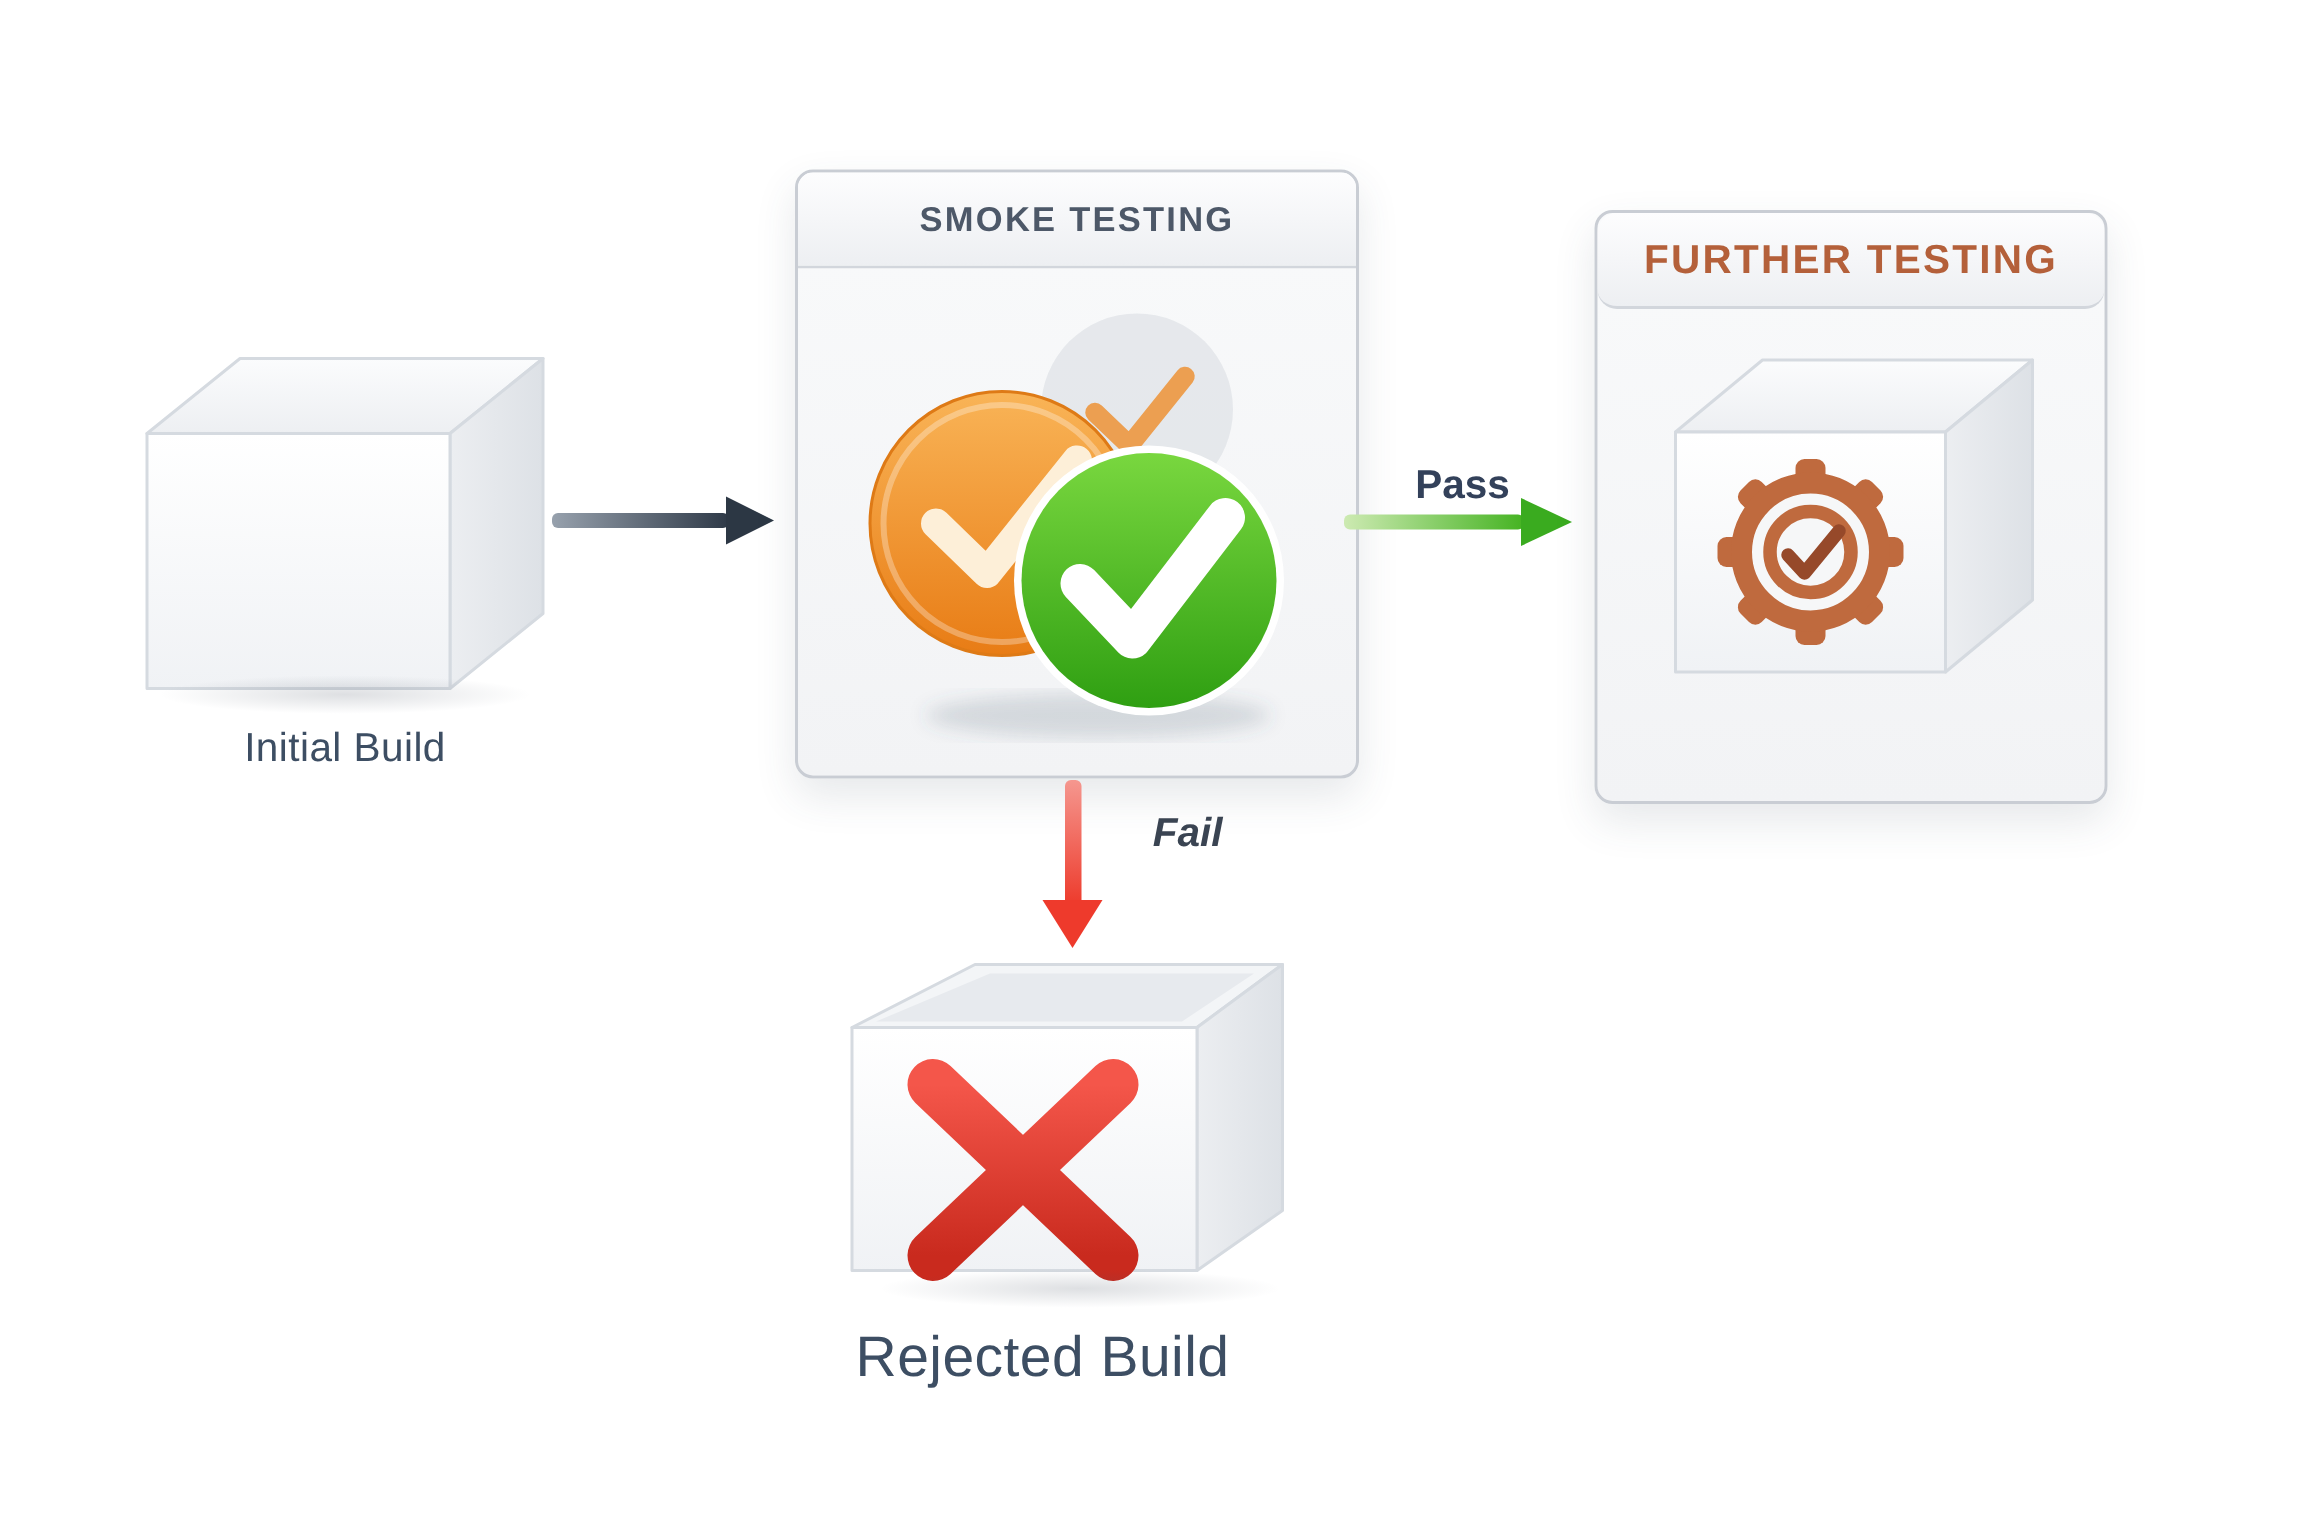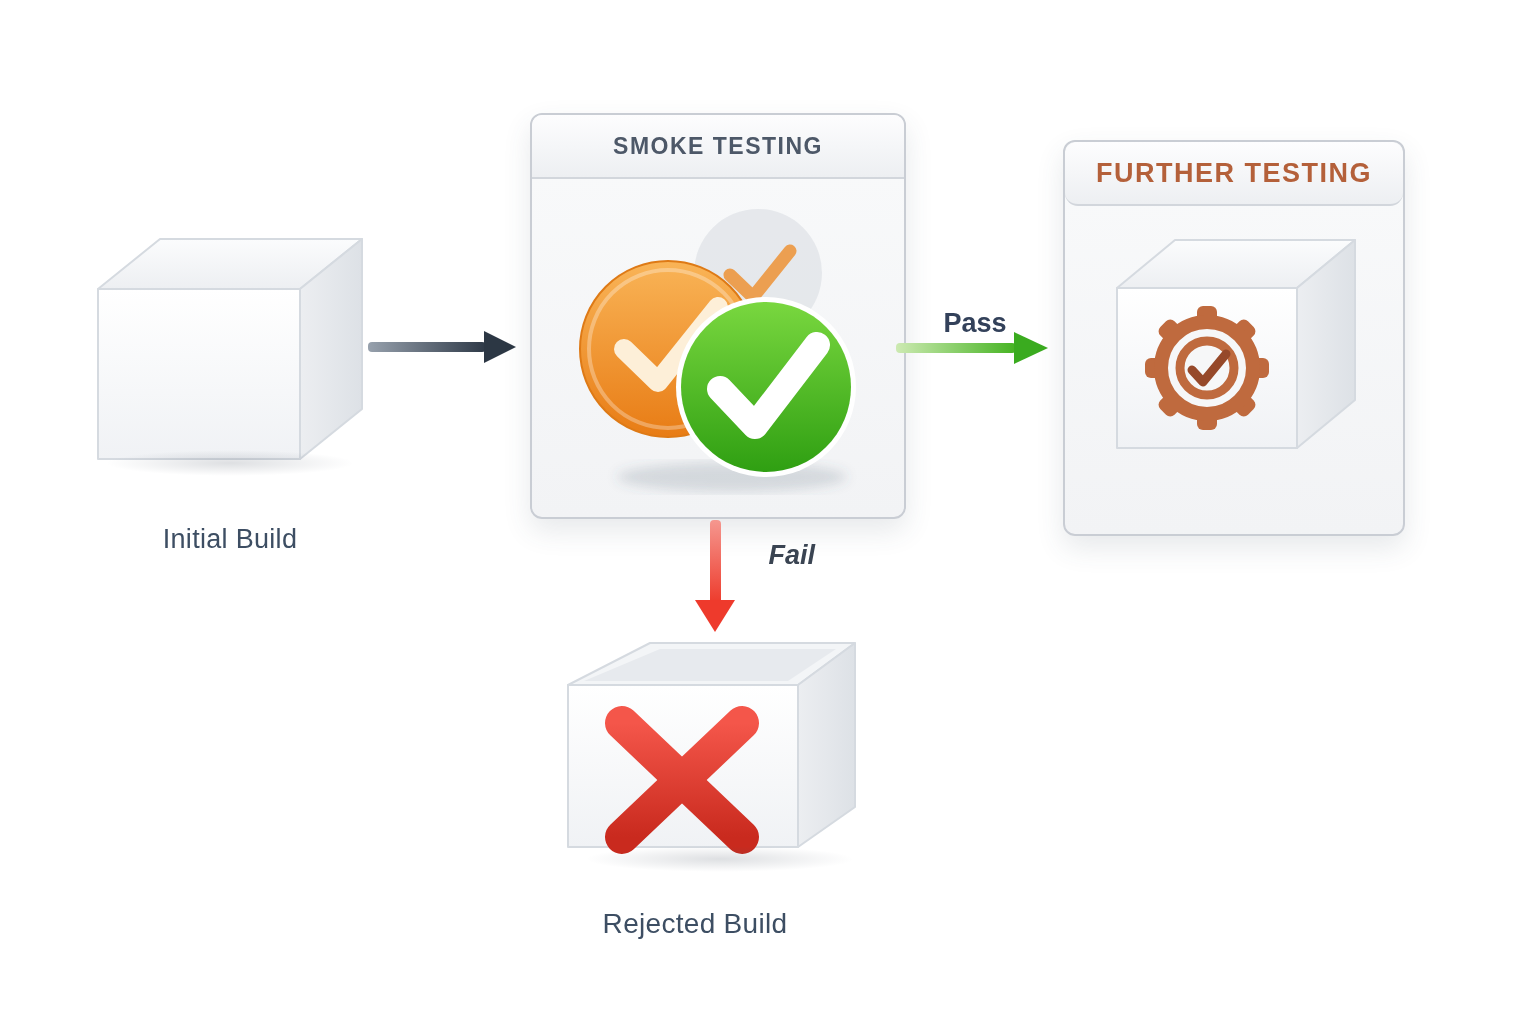--- a/index.html
+++ b/index.html
@@ -54,21 +54,21 @@
       <linearGradient id="cubeSide" x1="0" y1="0" x2="1" y2="0">
         <stop offset="0" stop-color="#eceef1"></stop>
           <stop offset="1" stop-color="#dde1e6"></stop>
       </linearGradient>
     </defs>
     <polygon points="8,56 210,56 272,6 70,6" fill="url(#cubeTop)" stroke="#d5dae0" stroke-width="2" stroke-linejoin="round"></polygon>
     <polygon points="210,56 272,6 272,176 210,226" fill="url(#cubeSide)" stroke="#d5dae0" stroke-width="2" stroke-linejoin="round"></polygon>
     <polygon points="8,56 210,56 210,226 8,226" fill="url(#cubeFront)" stroke="#d5dae0" stroke-width="2" stroke-linejoin="round"></polygon>
   </svg>
   <div class="ellipse-shadow" style="left:105px;top:450px;width:250px;height:26px;"></div>
-  <div class="node-label" style="left:90px;top:483px;width:280px;margin-top:41px;">Initial Build</div>
+  <div class="node-label" style="left:90px;top:483px;width:280px;">Initial Build</div>
 
   <div class="arrow-body" style="left:368px;top:342px;width:118px;height:10px;background:linear-gradient(to right,#97a1ad,#2e3947);"></div>
   <div class="arrow-head" style="left:484px;top:331px;border-top:16px solid transparent;border-bottom:16px solid transparent;border-left:32px solid #2c3744;"></div>
 
   <div class="panel" style="left:530px;top:113px;width:372px;height:402px;">
     <div class="panel-header">SMOKE TESTING</div>
   </div>
   <svg class="abs" style="left:532px;top:177px;" width="368" height="336" viewBox="0 0 368 336">
     <defs>
       <linearGradient id="orangeGrad" x1="0" y1="0" x2="0" y2="1">
@@ -147,15 +147,15 @@
     <polygon points="8,50 238,50 295,8 90,8" fill="#f3f5f7" stroke="#d5dae0" stroke-width="2" stroke-linejoin="round"></polygon>
     <polygon points="24,46 228,46 276,14 100,14" fill="#e7eaee"></polygon>
     <polygon points="238,50 295,8 295,172 238,212" fill="url(#cubeSide)" stroke="#d5dae0" stroke-width="2" stroke-linejoin="round"></polygon>
     <polygon points="8,50 238,50 238,212 8,212" fill="url(#cubeFront)" stroke="#d5dae0" stroke-width="2" stroke-linejoin="round"></polygon>
     <g>
       <path d="M62,88 L182,202" fill="none" stroke="url(#xGrad)" stroke-width="34" stroke-linecap="round"></path>
       <path d="M182,88 L62,202" fill="none" stroke="url(#xGrad)" stroke-width="34" stroke-linecap="round"></path>
     </g>
   </svg>
   <div class="ellipse-shadow" style="left:585px;top:846px;width:270px;height:26px;"></div>
-  <div class="node-label" style="left:545px;top:908px;width:300px;font-size:28px;">Rejected Build</div>
+  <div class="node-label" style="left:545px;top:884px;width:300px;font-size:38px;">Rejected Build</div>
 
 </div>
 
 </body></html>

